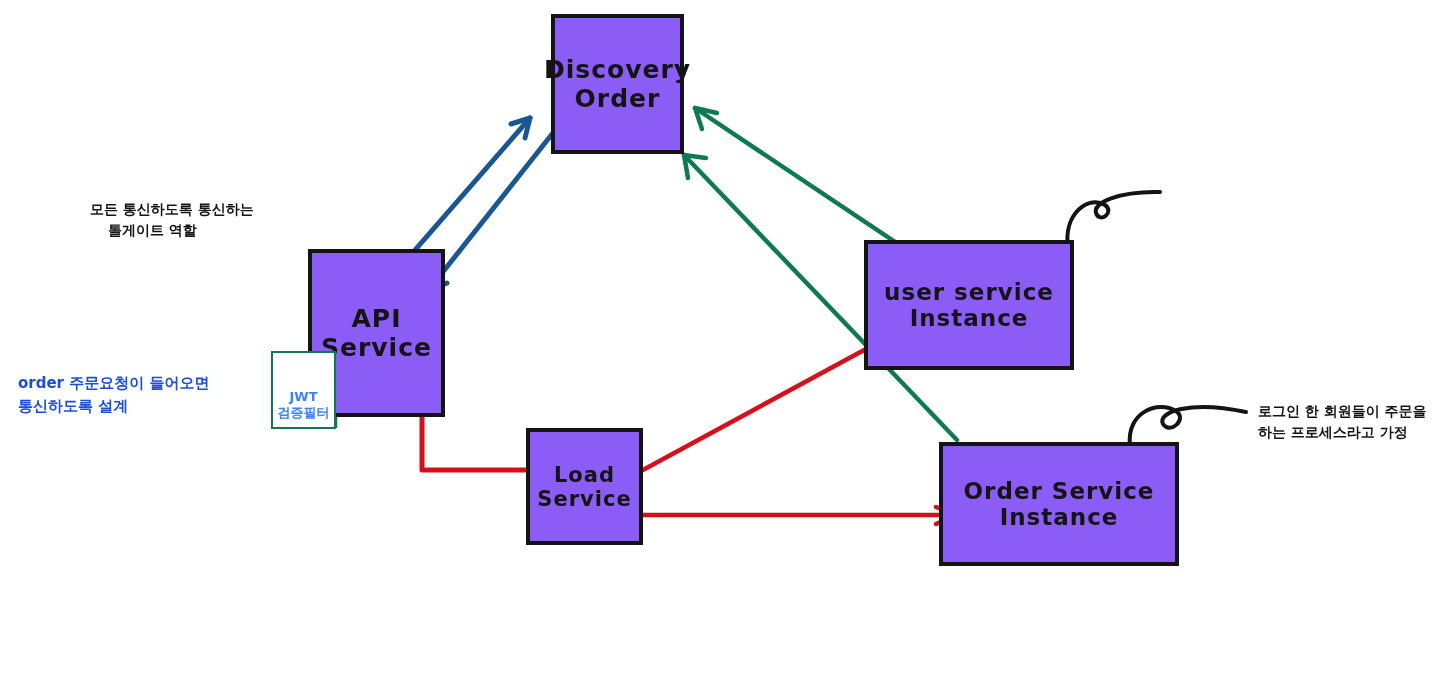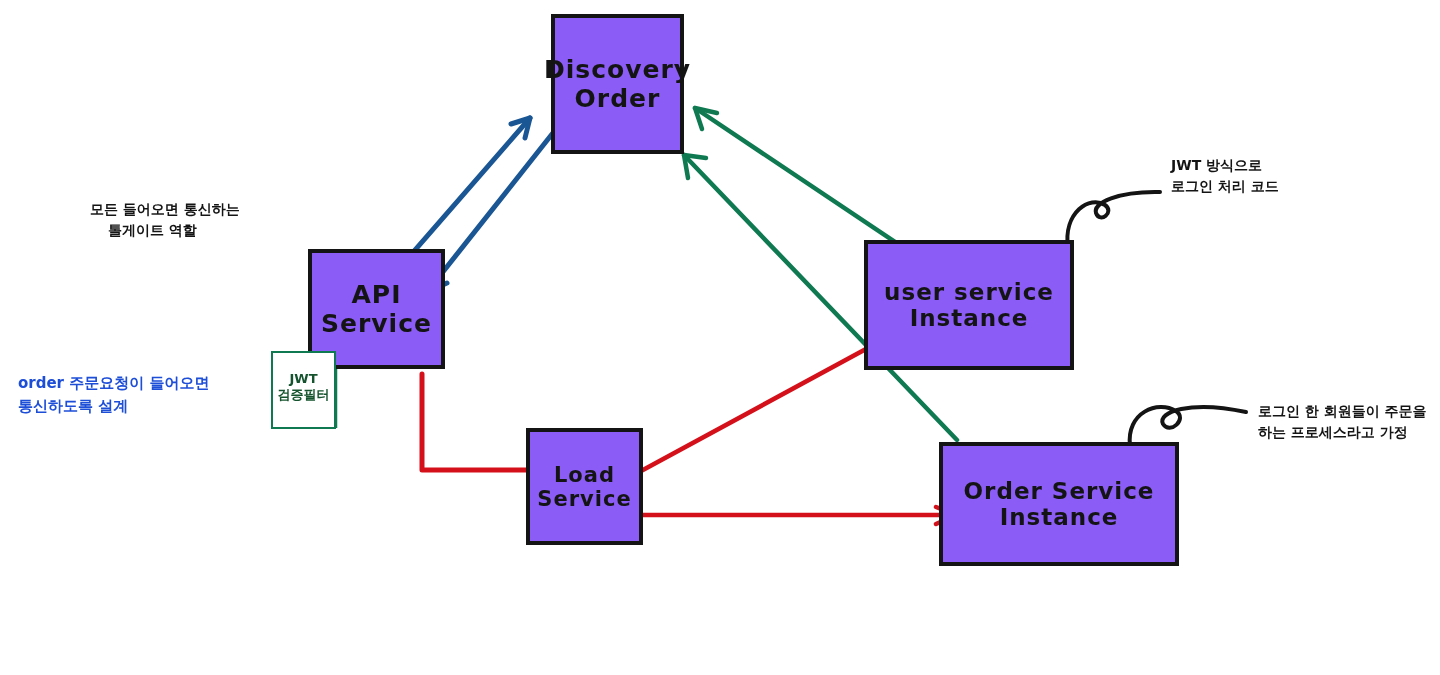--- a/index.html
+++ b/index.html
@@ -52,23 +52,23 @@
     color: #1d4ed8;
   }
   .jwt-box {
     position: absolute;
     border: 2.5px solid #0f7a52;
     background: #ffffff;
     box-sizing: border-box;
     display: flex;
     flex-direction: column;
     align-items: center;
-    justify-content: center;
+    justify-content: flex-end;
     padding-bottom: 6px;
-    color: #14532d;
+    color: #3b82f6;
   }
   .jwt-line {
     font-family: "DejaVu Sans", sans-serif;
     font-weight: 700;
     font-size: 13px;
     line-height: 1.25;
     white-space: nowrap;
   }
 </style>
 </head>
@@ -123,21 +123,21 @@
     <g>
       <path d="M 336 352 L 336 428" stroke="#0f7a52" stroke-width="2.5" fill="none"></path>
     </g>
   </svg>
 
   <div class="node-box" style="left:551px; top:14px; width:133px; height:140px;">
     <span class="node-line" style="font-size:25px;">Discovery</span>
     <span class="node-line" style="font-size:25px;">Order</span>
   </div>
 
-  <div class="node-box" style="left:308px; top:249px; width:137px; height:120px;">
+  <div class="node-box" style="left:308px; top:249px; width:137px; height:168px;">
     <span class="node-line" style="font-size:25px;">API</span>
     <span class="node-line" style="font-size:25px;">Service</span>
   </div>
 
   <div class="node-box" style="left:864px; top:240px; width:210px; height:130px;">
     <span class="node-line" style="font-size:23px;">user service</span>
     <span class="node-line" style="font-size:23px;">Instance</span>
   </div>
 
   <div class="node-box" style="left:526px; top:428px; width:117px; height:117px;">
@@ -149,33 +149,29 @@
     <span class="node-line" style="font-size:23px;">Order Service</span>
     <span class="node-line" style="font-size:23px;">Instance</span>
   </div>
 
   <div class="jwt-box" style="left:271px; top:351px; width:65px; height:78px;">
     <span class="jwt-line">JWT</span>
     <span class="jwt-line">검증필터</span>
   </div>
 
   <div class="ann" style="left:90px; top:199px; font-size:14px;">
-    <div>모든 들어오면 통신하는</div>
+    <div>모든 통신하도록 통신하는</div>
     <div style="padding-left:18px;">톨게이트 역할</div>
   </div>
 
   <div class="ann ann-green" style="left:18px; top:372px; font-size:15px;">
     <div>order 주문요청이 들어오면</div>
     <div>통신하도록 설계</div>
   </div>
 
-  <div class="ann" style="left:1171px; top:155px; font-size:14px;">
-    <div>JWT 방식으로</div>
-    <div>로그인 처리 코드</div>
-  </div>
 
   <div class="ann" style="left:1258px; top:401px; font-size:14px;">
     <div>로그인 한 회원들이 주문을</div>
     <div>하는 프로세스라고 가정</div>
   </div>
 
 
 </div>
 
 </body></html>

